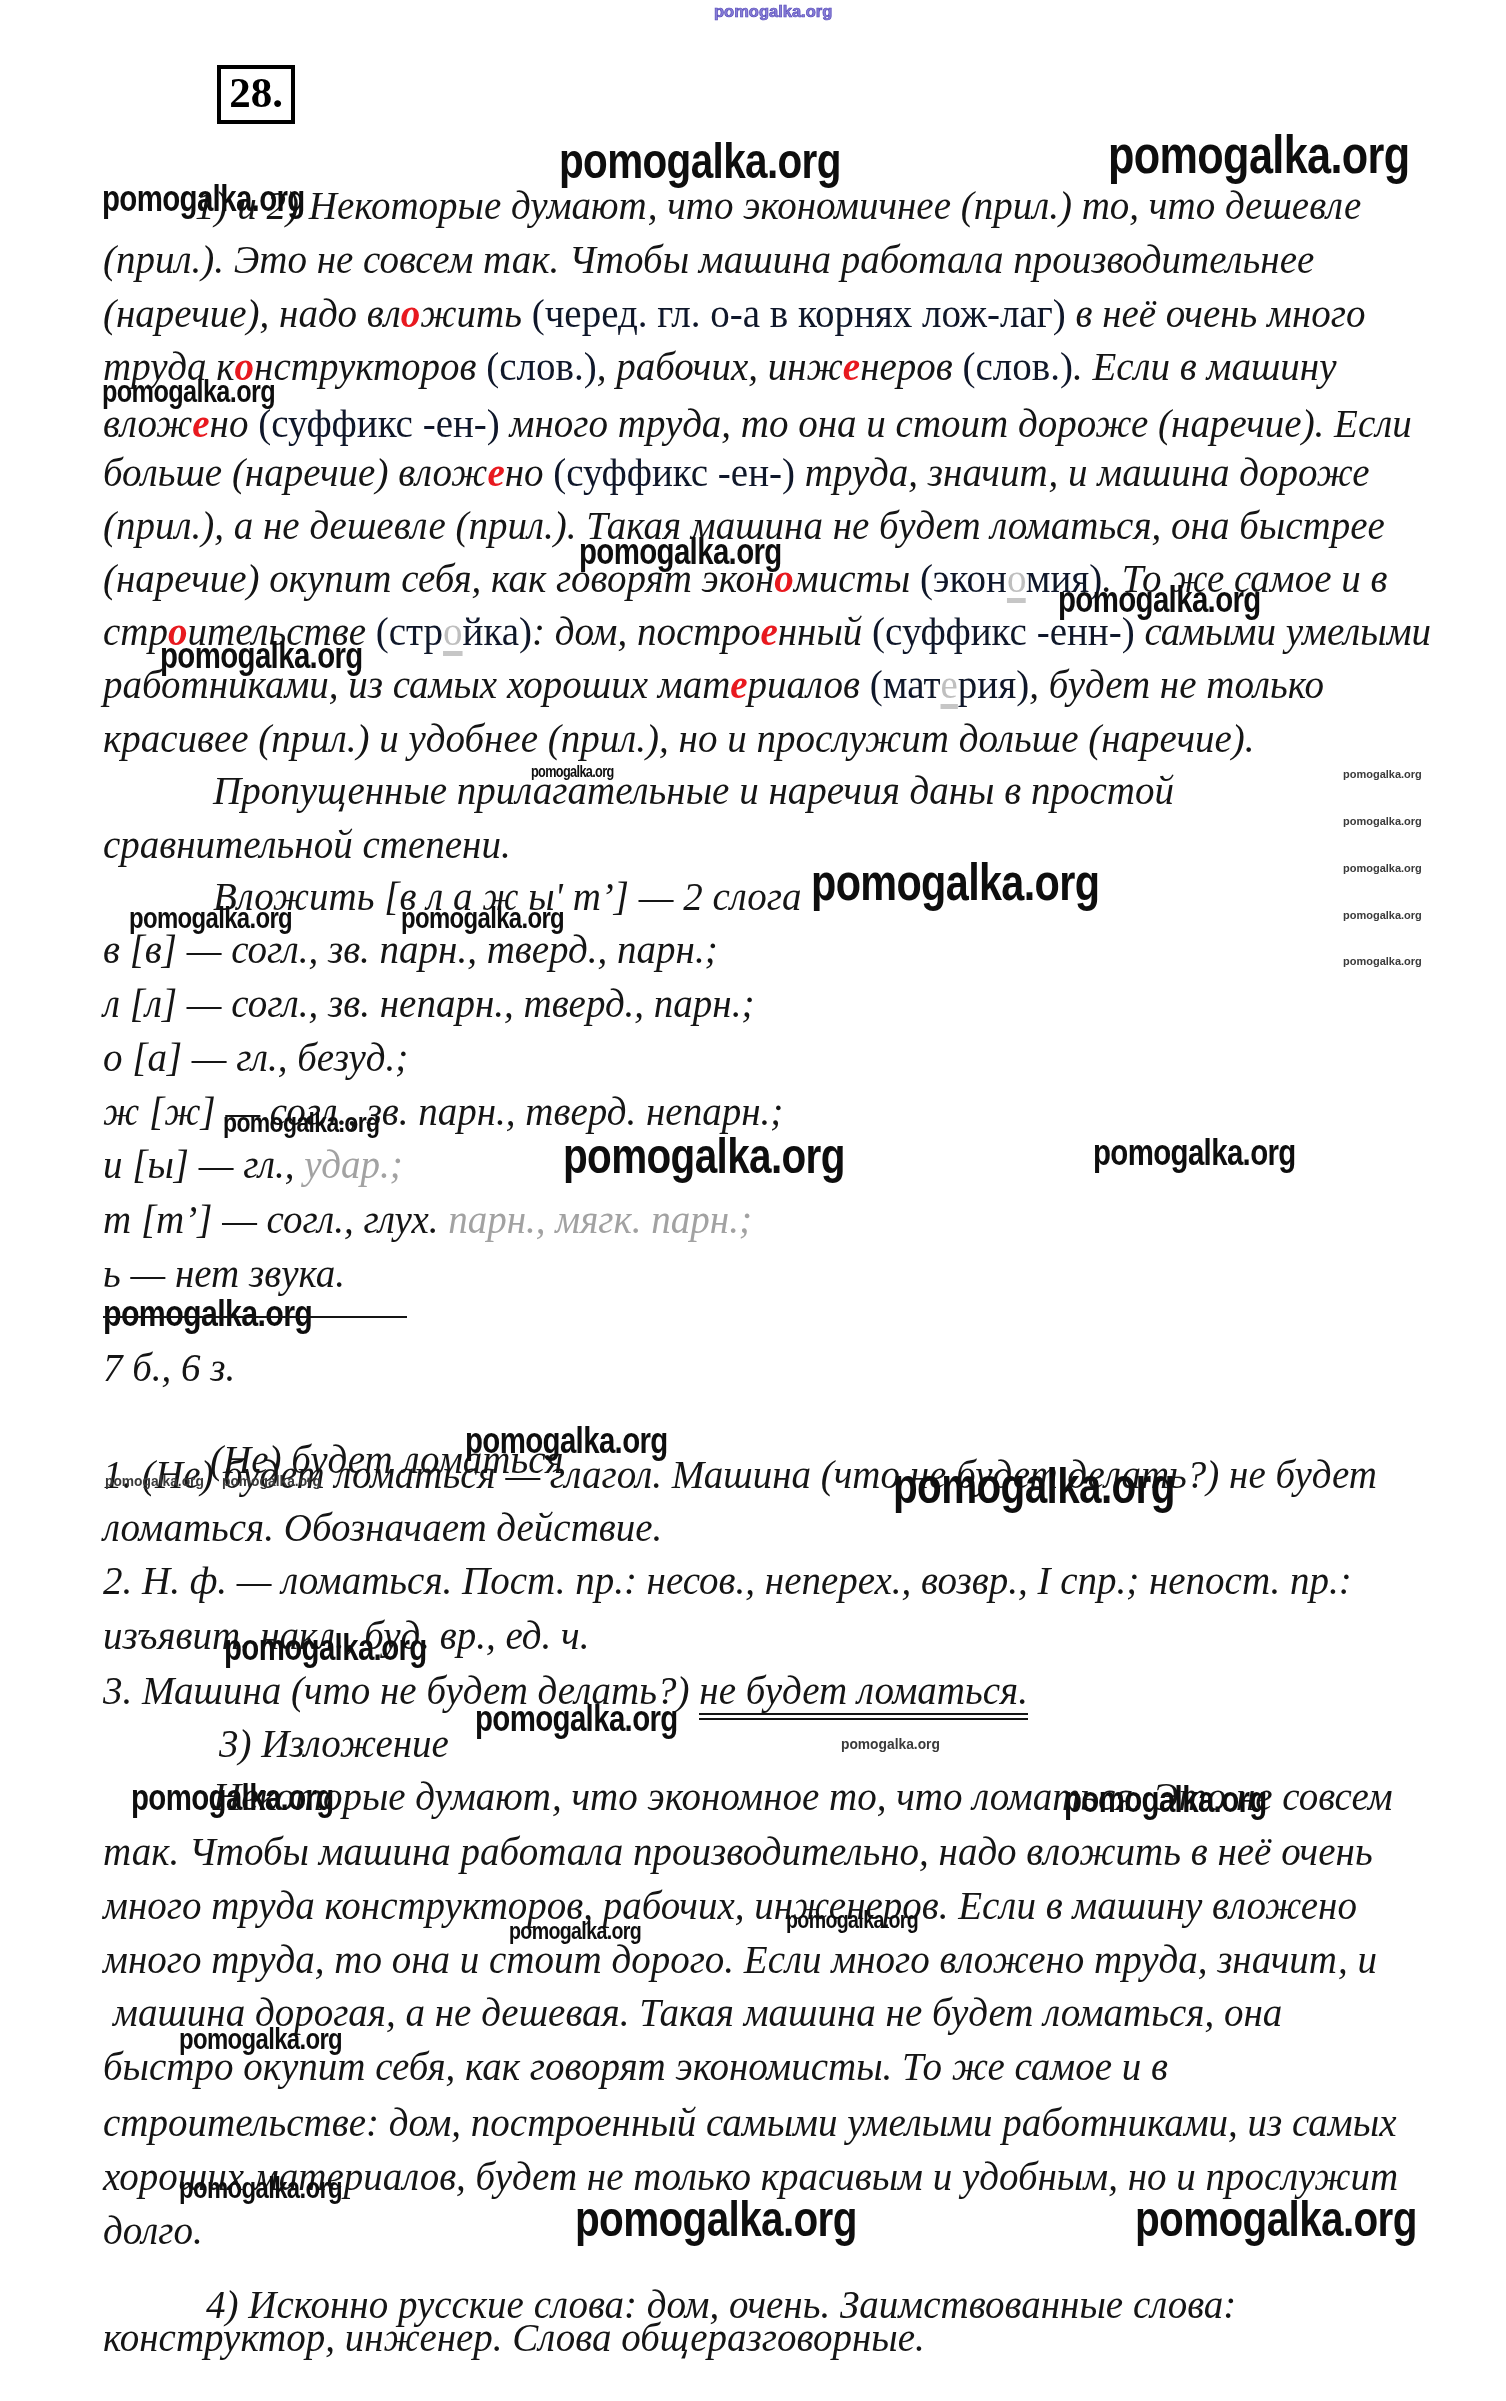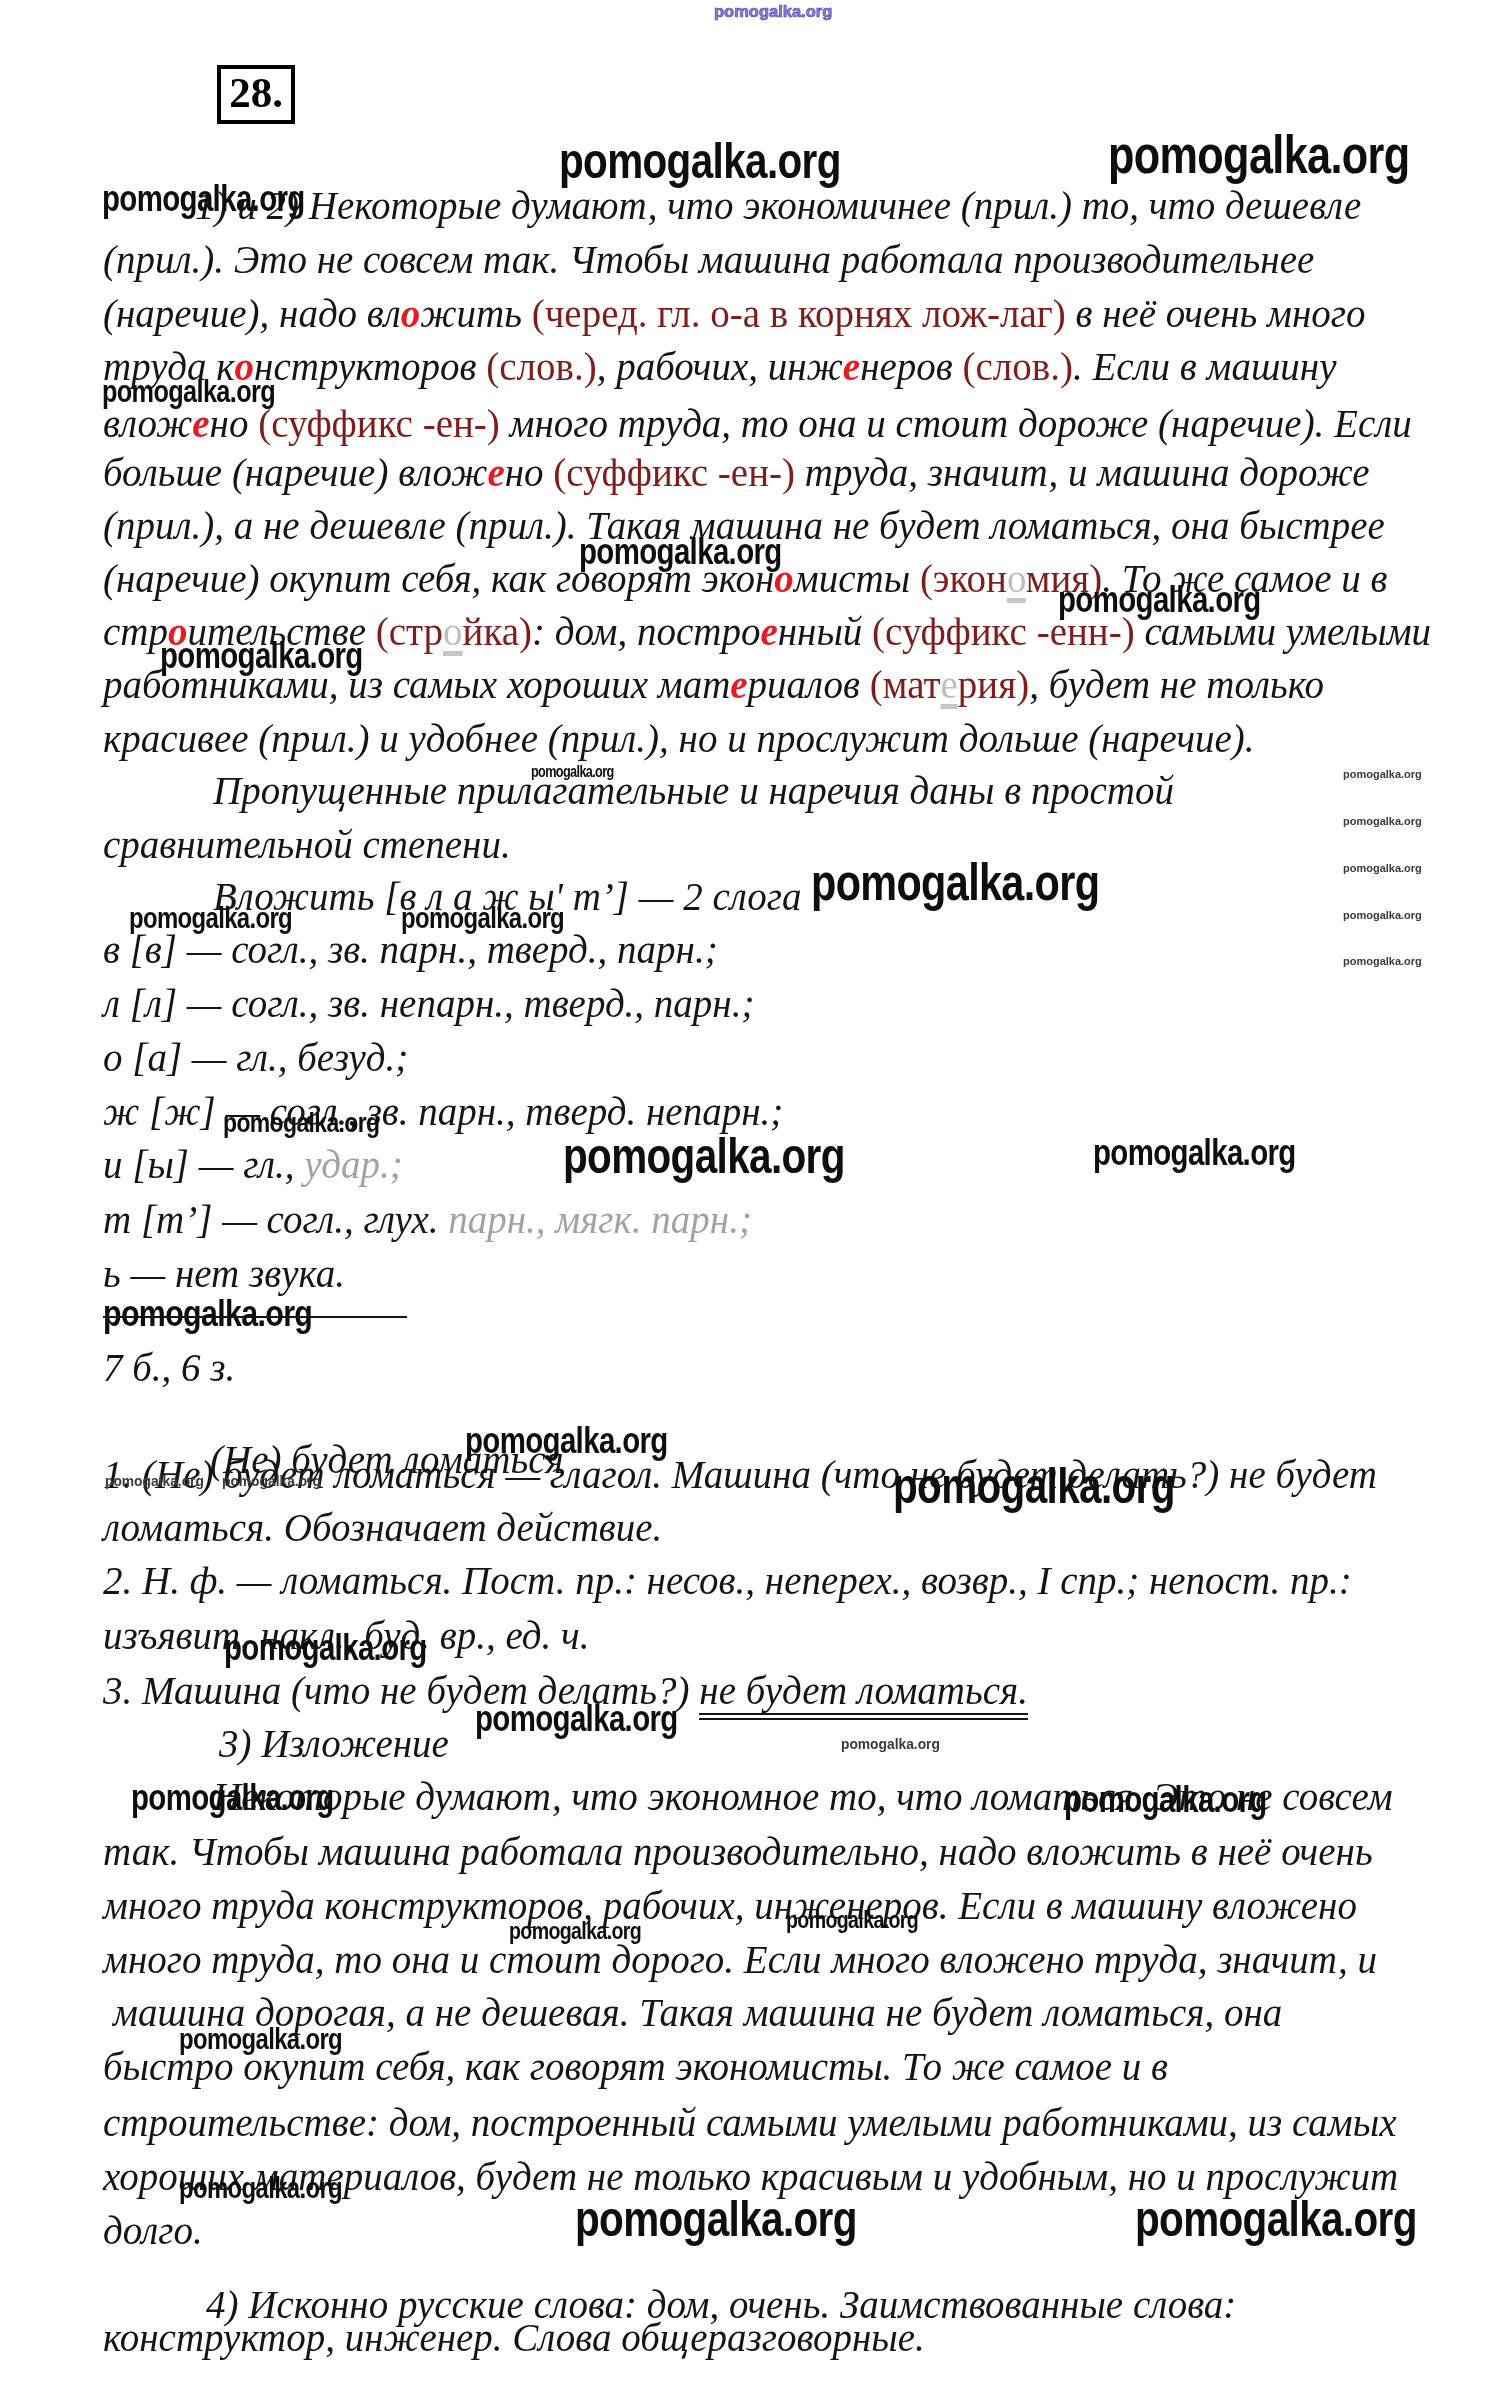--- a/index.html
+++ b/index.html
@@ -13,21 +13,21 @@
     font-family:"Liberation Serif", serif; font-weight:700; font-size:43px; color:#000;
     line-height:1.1;
   }
   .line {
     position:absolute; white-space:nowrap;
     font-style:italic; font-size:39px; line-height:1.15; color:#151515;
     letter-spacing:0px;
   }
   .seg-n  { }
   .seg-r  { color:#e8191f; font-weight:700; }
-  .seg-g  { color:#7f1d1d; font-style:normal; }
+  .seg-g  { color:#0f172a; font-style:normal; }
   .seg-gu { color:#bfbfbf; font-style:normal;
             text-decoration:underline; text-decoration-thickness:4.8px;
             text-underline-offset:6.2px; text-decoration-color:#c6c6c6; }
   .seg-gs { color:#a2a2a2; }
   .seg-u2 { border-bottom:7.6px double #151515; padding-bottom:1.4px; }
   .wm {
     position:absolute; white-space:nowrap; line-height:1;
     font-family:"Liberation Sans", sans-serif; font-weight:700; color:#0e0e0e;
     letter-spacing:-0.7px; transform:scale(0.92,1.14); transform-origin:0 0;
   }

